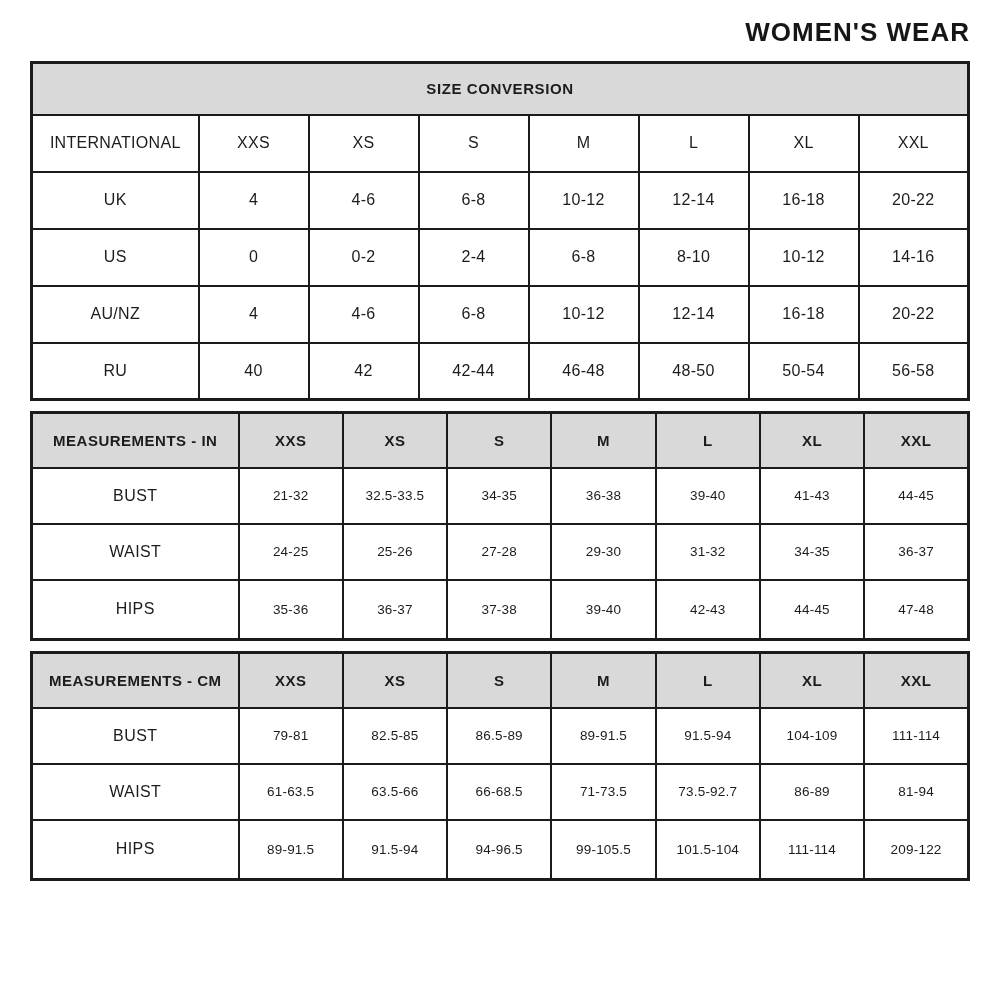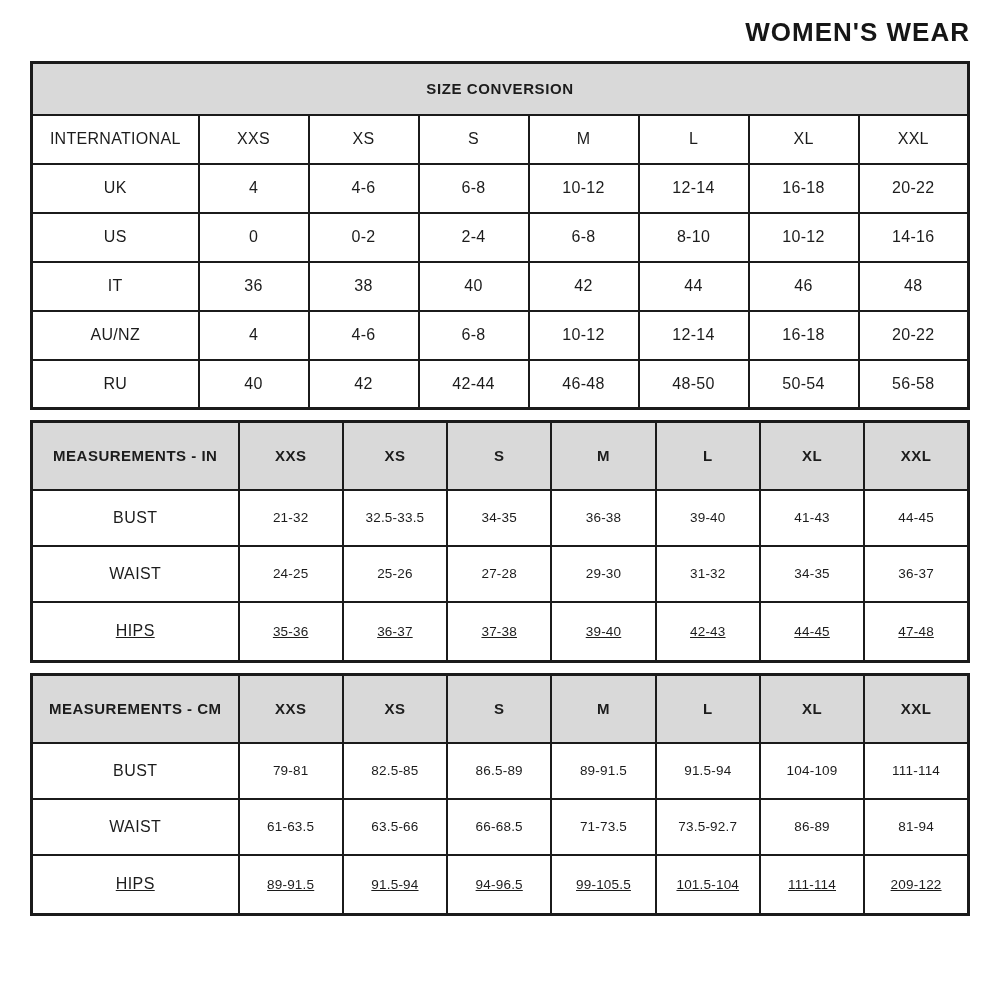--- a/index.html
+++ b/index.html
@@ -37,35 +37,35 @@
     font-weight: normal;
   }
   
   .t-conv th.span-header {
     height: 52px;
     background: #d9d9d9;
     font-size: 15px;
     font-weight: bold;
     letter-spacing: 0.6px;
   }
-  .t-conv td { height: 49px; font-size: 16px; letter-spacing: 0.3px; }
+  .t-conv td { height: 57px; font-size: 16px; letter-spacing: 0.3px; }
   .t-conv .col-label { width: 167px; }
   
   .t-meas { margin-top: 10px; }
   .t-meas th {
-    height: 68px;
+    height: 55px;
     background: #d9d9d9;
     font-size: 15px;
     font-weight: bold;
     letter-spacing: 0.5px;
   }
   .t-meas td { height: 56px; font-size: 13.5px; letter-spacing: 0.2px; }
   .t-meas td.row-label { font-size: 16px; letter-spacing: 0.4px; }
   .t-meas .col-label { width: 207px; }
-  .t-meas tbody tr:last-child td { height: 60px; text-decoration: underline; }
+  .t-meas tbody tr:last-child td { height: 60px; }
 </style>
 </head>
 <body>
 
 <div class="page">
 
   <div class="page-title">WOMEN'S WEAR</div>
 
   <table class="t-conv">
     <colgroup>
@@ -106,30 +106,20 @@
         </tr>
         <tr>
           <td class="row-label">US</td>
           <td>0</td>
           <td>0-2</td>
           <td>2-4</td>
           <td>6-8</td>
           <td>8-10</td>
           <td>10-12</td>
           <td>14-16</td>
-        </tr>
-        <tr>
-          <td class="row-label">IT</td>
-          <td>36</td>
-          <td>38</td>
-          <td>40</td>
-          <td>42</td>
-          <td>44</td>
-          <td>46</td>
-          <td>48</td>
         </tr>
         <tr>
           <td class="row-label">AU/NZ</td>
           <td>4</td>
           <td>4-6</td>
           <td>6-8</td>
           <td>10-12</td>
           <td>12-14</td>
           <td>16-18</td>
           <td>20-22</td>

